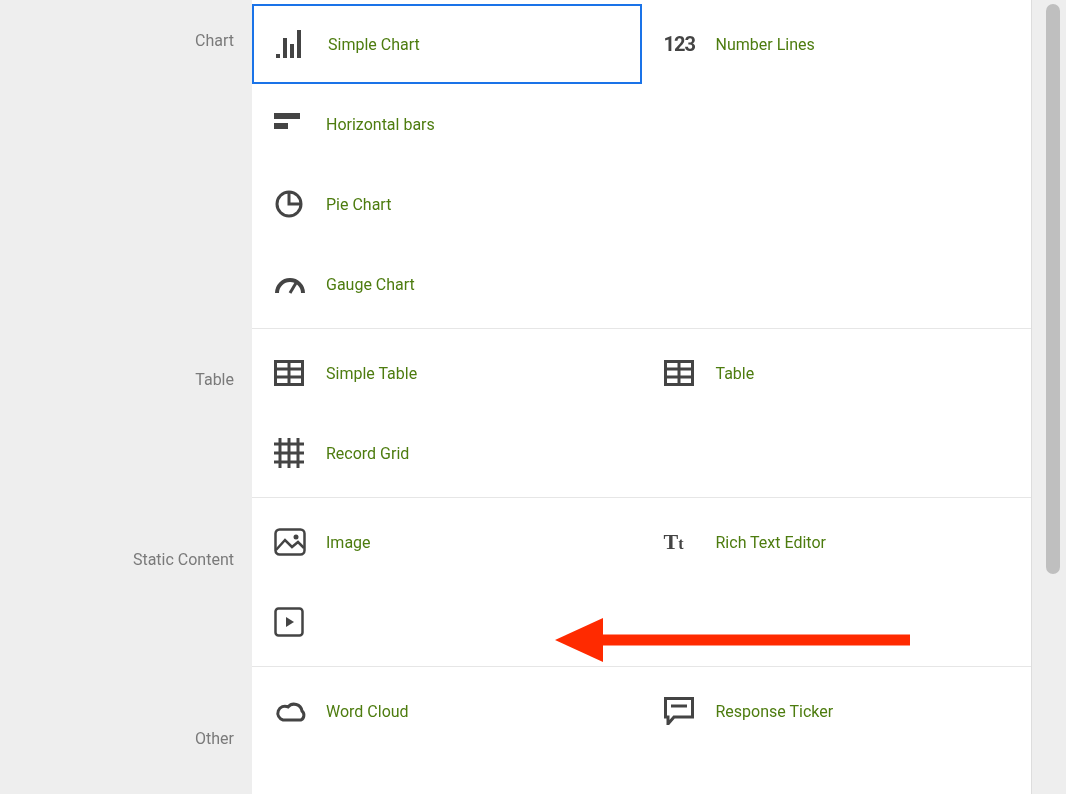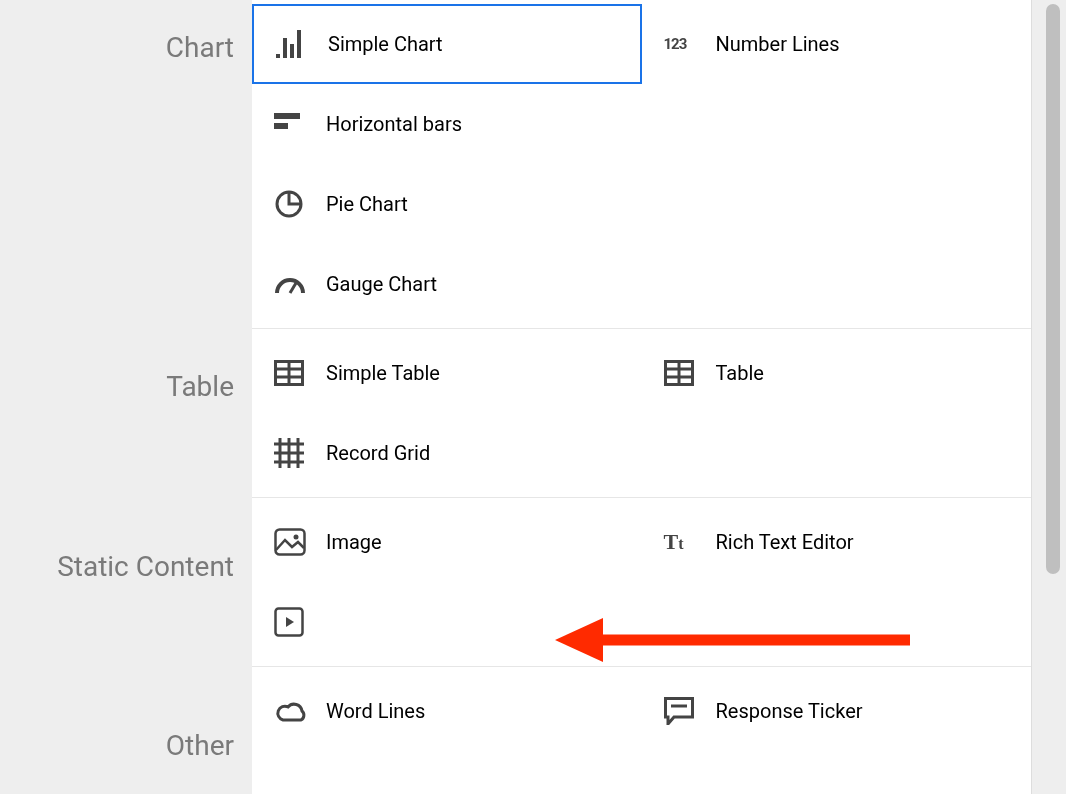--- a/index.html
+++ b/index.html
@@ -27,21 +27,21 @@
     position: absolute;
     left: 0;
     top: 0;
     width: 252px;
     height: 794px;
     background: #eeeeee;
   }
   .cat-label {
     position: absolute;
     right: 18px;
-    font-size: 28px;
+    font-size: 16px;
     color: #7a7a7a;
     text-align: right;
     white-space: nowrap;
   }
   .section {
     border-bottom: 1px solid #e6e6e6;
     padding: 4px 0;
   }
   .row {
     display: flex;
@@ -59,22 +59,22 @@
   .option.selected {
     border: 2px solid #1a73e8;
   }
   .option .icon-wrap {
     width: 52px;
     display: flex;
     align-items: center;
     justify-content: flex-start;
   }
   .option .label {
-    font-size: 20px;
-    color: #000000;
+    font-size: 16px;
+    color: #4d7c0f;
   }
   svg { display: block; }
   
   .scrollbar {
     position: absolute;
     right: 6px;
     top: 4px;
     width: 14px;
     height: 570px;
     background: #bfbfbf;
@@ -111,21 +111,21 @@
             <rect x="0" y="24" width="4" height="4"></rect>
             <rect x="7" y="8" width="4" height="20"></rect>
             <rect x="14" y="14" width="4" height="14"></rect>
             <rect x="21" y="0" width="4" height="28"></rect>
           </svg>
         </span>
         <span class="label">Simple Chart</span>
       </div>
       <div class="option">
         <span class="icon-wrap">
-          <span style="font-weight:700;font-size:15px;color:#444;letter-spacing:-1px">123</span>
+          <span style="font-weight:700;font-size:20px;color:#444;letter-spacing:-1px">123</span>
         </span>
         <span class="label">Number Lines</span>
       </div>
     </div>
     <div class="row">
       <div class="option">
         <span class="icon-wrap">
           <svg width="30" height="22" viewBox="0 0 30 22" fill="#444">
             <rect x="0" y="0" width="26" height="6"></rect>
             <rect x="0" y="10" width="14" height="6"></rect>
@@ -234,21 +234,21 @@
   </div>
 
   <div class="section" style="border-bottom:none">
     <div class="row">
       <div class="option">
         <span class="icon-wrap">
           <svg width="34" height="24" viewBox="0 0 34 24" fill="none" stroke="#444" stroke-width="3">
             <path d="M9 21 A7 7 0 1 1 14 8 A8 8 0 0 1 28 12 A5.5 5.5 0 0 1 27 21 Z"></path>
           </svg>
         </span>
-        <span class="label">Word Lines</span>
+        <span class="label">Word Cloud</span>
       </div>
       <div class="option">
         <span class="icon-wrap">
           <svg width="30" height="28" viewBox="0 0 30 28" fill="none" stroke="#444" stroke-width="3">
             <path d="M1.5 1.5 H28.5 V20 H10 L4 27 V20 H1.5 Z"></path>
             <line x1="7" y1="9" x2="23" y2="9"></line>
           </svg>
         </span>
         <span class="label">Response Ticker</span>
       </div>

